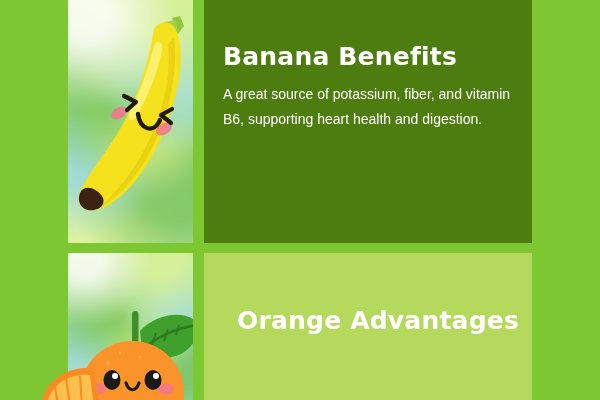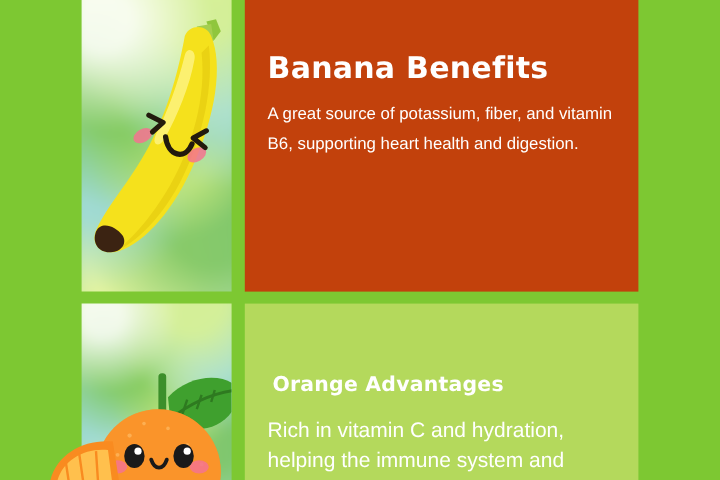--- a/index.html
+++ b/index.html
@@ -44,28 +44,28 @@
   }
   .card-body{
     position:absolute;
     color:#ffffff;
     font-family:"Liberation Sans",sans-serif;
     font-weight:400;
   }
 
   
   #row-banana .img-tile{left:68px;top:0;width:125px;height:243px;}
-  #row-banana .text-card{left:204px;top:0;width:328px;height:243px;background:#c2410c;}
+  #row-banana .text-card{left:204px;top:0;width:328px;height:243px;background:#4d7c0f;}
   #row-banana .card-title{left:19px;top:42px;font-size:25px;line-height:30px;}
   #row-banana .card-body{left:19px;top:82px;width:300px;font-size:14px;line-height:24.5px;}
 
   
   #row-orange .img-tile{left:68px;top:253px;width:125px;height:147px;}
   #row-orange .text-card{left:204px;top:253px;width:328px;height:147px;background:#b4d95c;}
-  #row-orange .card-title{left:23px;top:53px;font-size:17px;line-height:30px;}
+  #row-orange .card-title{left:33px;top:53px;font-size:25px;line-height:30px;}
   #row-orange .card-body{left:19px;top:93px;width:300px;font-size:17.5px;line-height:24.5px;}
 
   
   .art{position:absolute;inset:0;}
   .art svg{position:absolute;}
 
   
   .slice-wrap{position:absolute;left:40px;top:366px;width:64px;height:40px;overflow:hidden;}
 </style>
 </head>
@@ -168,17 +168,16 @@
     <div class="slice-wrap">
       <svg width="64" height="40" viewBox="0 0 64 40" xmlns="http://www.w3.org/2000/svg">
         <path d="M2 34 C 8 12, 30 0, 54 2 L60 40 L0 40 Z" fill="#f98b20"></path>
         <path d="M8 34 C 13 17, 31 7, 50 9 L54 40 L6 40 Z" fill="#ffc04d"></path>
         <path d="M26 12 L30 40 M40 10 L42 40 M15 20 L18 40" stroke="#f98b20" stroke-width="2" fill="none"></path>
       </svg>
     </div>
 
     <div class="text-card">
       <div class="card-title">Orange Advantages</div>
-      <div class="card-body">Rich in vitamin C and hydration, helping the immune system and</div>
     </div>
   </div>
 
 </div>
 
 </body></html>

